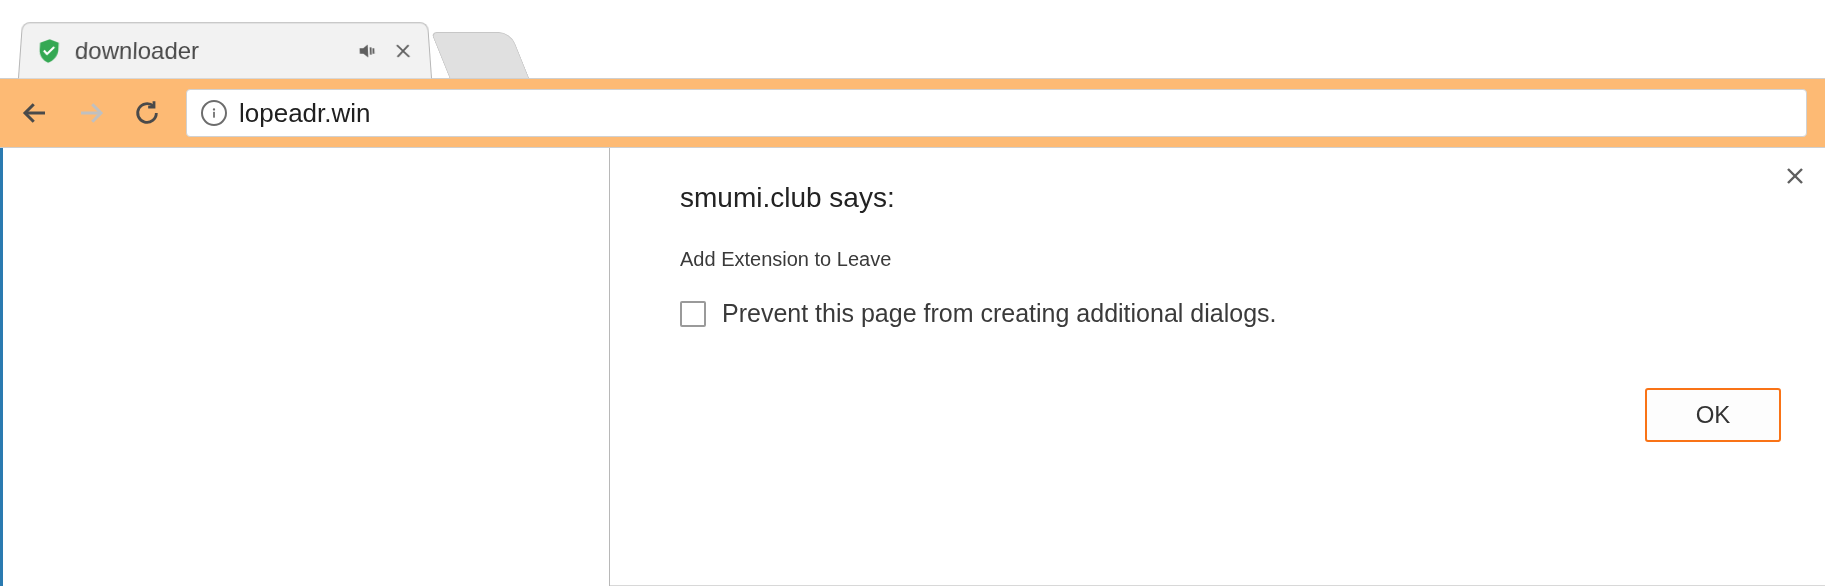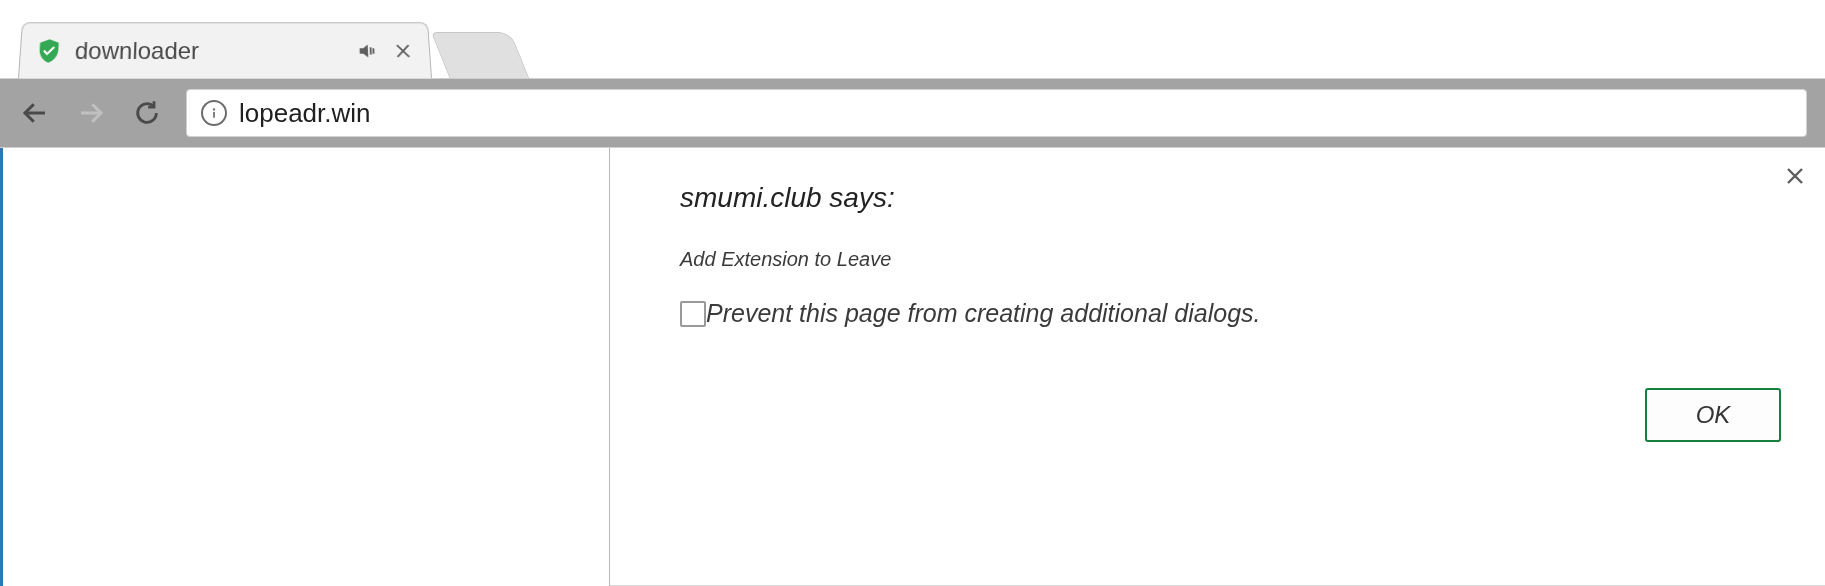--- a/index.html
+++ b/index.html
@@ -55,21 +55,21 @@
     border: 1px solid #c7c7c7;
     border-bottom: none;
     border-top-left-radius: 6px;
     border-top-right-radius: 12px;
     transform: skewX(22deg);
     margin-left: 10px;
     z-index: 1;
   }
   .toolbar {
     height: 70px;
-    background: #a3a3a3;
+    background: #fdba74;
     border-top: 1px solid #cfcfcf;
     border-bottom: 1px solid #cfcfcf;
     display: flex;
     align-items: center;
     padding: 8px 18px;
     gap: 22px;
   }
   .nav-btn {
     width: 34px; height: 34px; display: flex; align-items: center; justify-content: center;
     color: #5a5a5a;
@@ -114,21 +114,20 @@
     position: absolute;
     left: 607px;
     right: 0;
     top: 0;
     bottom: 0;
     background: #fff;
     padding: 34px 44px 30px 70px;
     font-size: 25px;
     color: #3a3a3a;
     border-bottom: 1px solid #d8d8d8;
-    font-style: italic;
   }
   .dialog .close-x {
     position: absolute;
     top: 16px;
     right: 18px;
     font-size: 28px;
     color: #5f5f5f;
     font-weight: 400;
     line-height: 1;
   }
@@ -138,20 +137,21 @@
     margin-bottom: 34px;
   }
   .dialog .msg {
     font-size: 20px;
     color: #3a3a3a;
     margin-bottom: 28px;
   }
   .dialog .prevent {
     display: flex;
     align-items: center;
+    gap: 16px;
     margin-bottom: 60px;
   }
   .dialog .prevent .box {
     width: 26px; height: 26px;
     border: 2px solid #9a9a9a;
     border-radius: 2px;
     background: #fff;
   }
   .dialog .buttons {
     display: flex;
@@ -164,21 +164,21 @@
     border: 1px solid #bcbcbc;
     background: #fdfdfd;
     border-radius: 3px;
     font-size: 24px;
     color: #333;
     display: flex;
     align-items: center;
     justify-content: center;
   }
   .dialog .btn.primary {
-    border: 2px solid #15803d;
+    border: 2px solid #f97316;
   }
 </style>
 </head>
 <body>
 
 <div class="tab-strip">
   <div class="tab">
     <span class="favicon">
       <svg viewBox="0 0 24 24" width="28" height="28">
         <path fill="#34a853" d="M12 2 L20 5 V11 C20 16 16.5 20.5 12 22 C7.5 20.5 4 16 4 11 V5 Z"></path>

